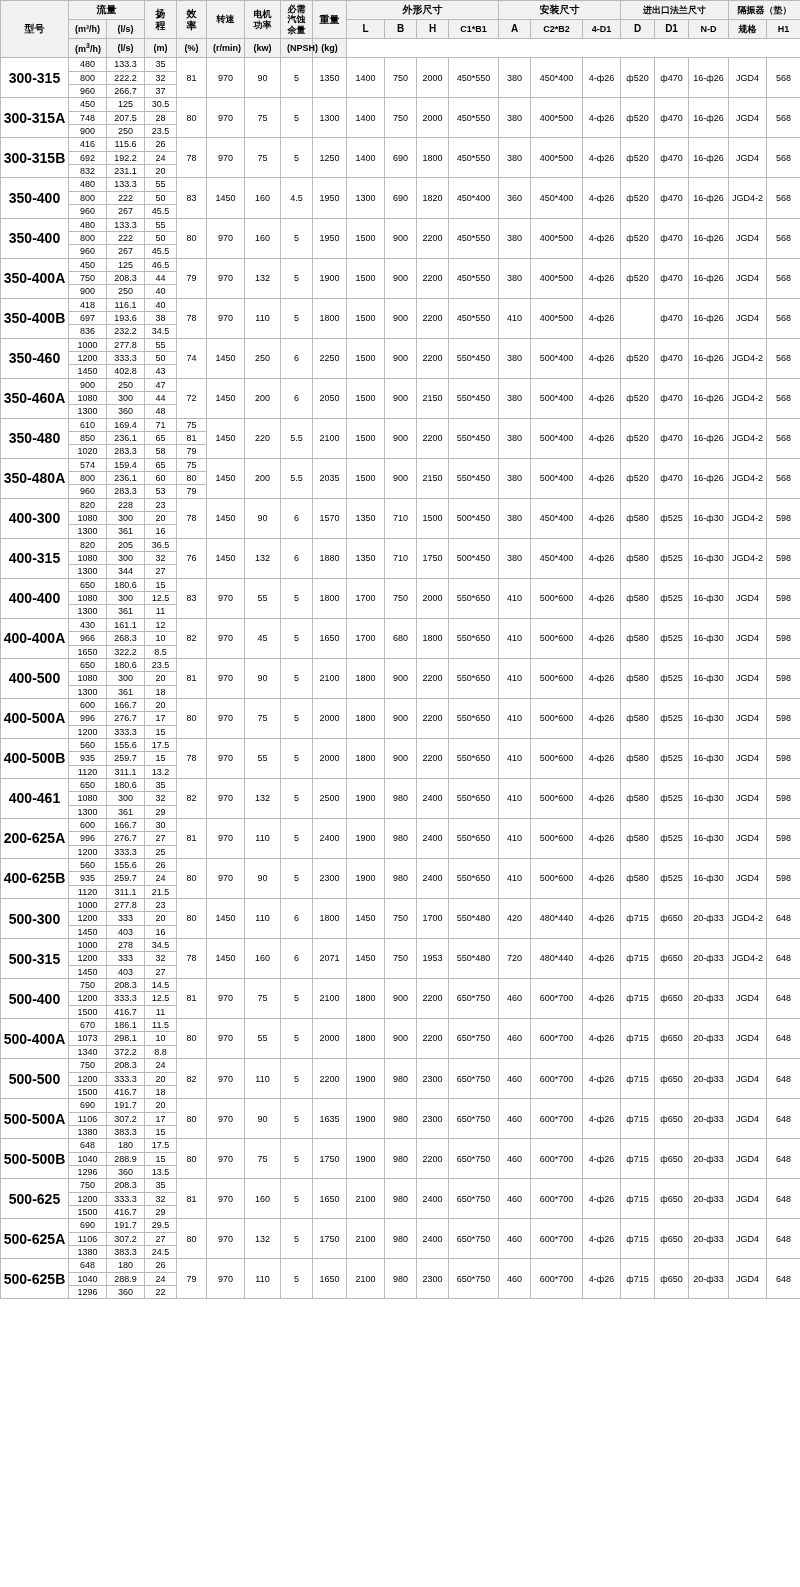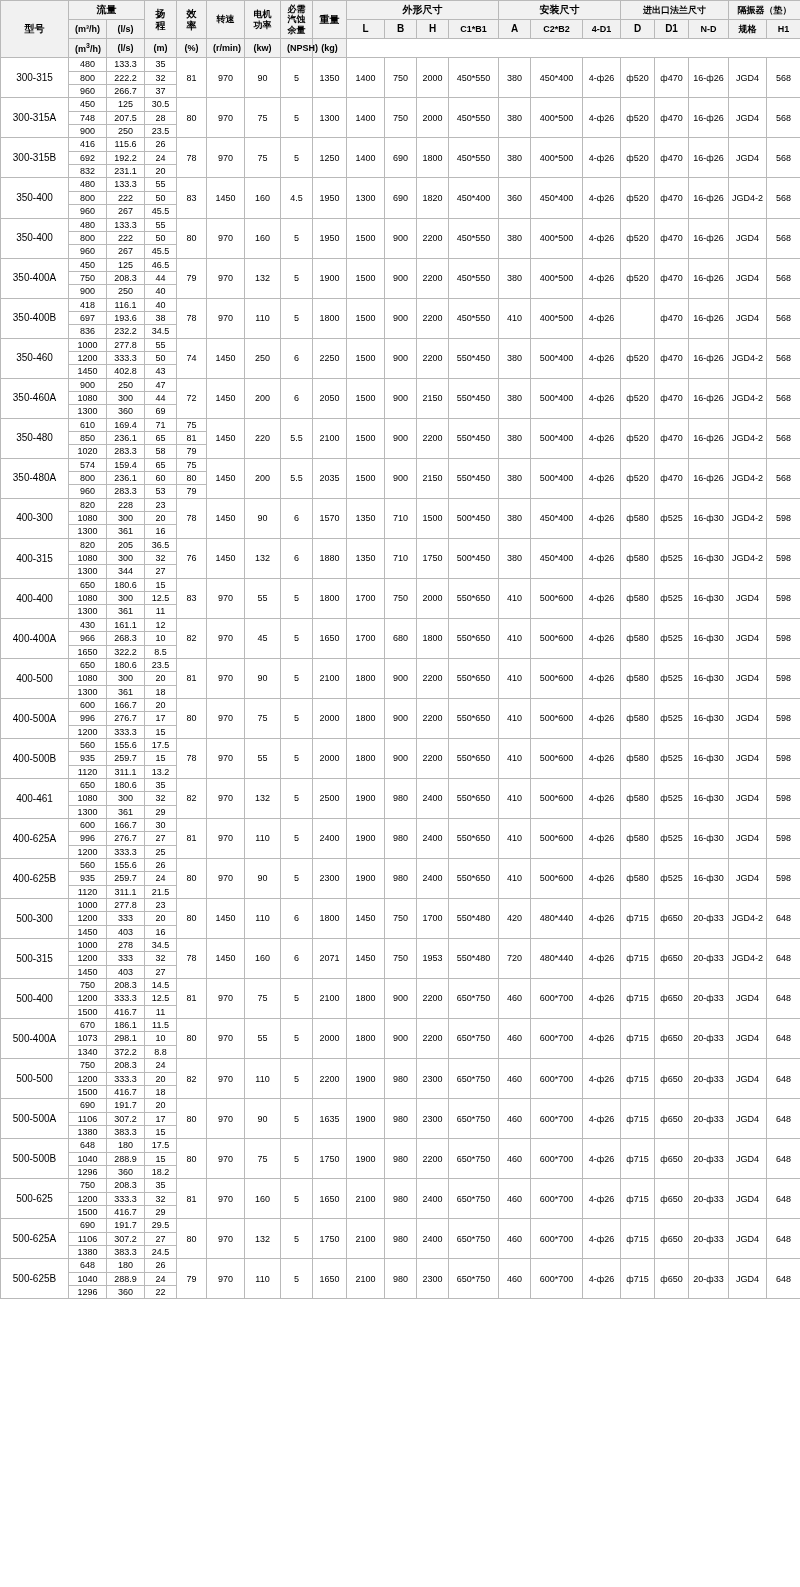--- a/index.html
+++ b/index.html
@@ -2,21 +2,21 @@
 <html><head>
 <meta charset="utf-8">
 <style>
   html,body{margin:0;padding:0;background:#fff;}
   body{font-family:"Liberation Sans","DejaVu Sans",sans-serif;color:#000;}
   #sheet{width:800px;}
   table{border-collapse:collapse;width:800px;table-layout:fixed;}
   th,td{border:1px solid #b9b9b9;text-align:center;vertical-align:middle;font-size:9px;line-height:1.15;padding:1px 0;}
   thead th{background:#f1f1f1;font-weight:bold;font-size:10px;padding:3px 6px;}
   thead th.small{font-size:9px;}
-  td.model{font-weight:normal;font-size:10px;}
+  td.model{font-weight:bold;font-size:14px;}
   sup{font-size:7px;vertical-align:super;}
 </style>
 </head>
 <body>
 
 <div id="sheet">
   <table>
     <colgroup>
       <col style="width:68px">
         <col style="width:38px">
@@ -371,21 +371,21 @@
           <td rowspan="3">568</td>
         </tr>
         <tr>
           <td>1080</td>
           <td>300</td>
           <td>44</td>
         </tr>
         <tr>
           <td>1300</td>
           <td>360</td>
-          <td>69</td>
+          <td>48</td>
         </tr>
         <tr>
           <td class="model" rowspan="3">350-480</td>
           <td>610</td>
           <td>169.4</td>
           <td>71</td>
           <td>75</td>
           <td rowspan="3">1450</td>
           <td rowspan="3">220</td>
           <td rowspan="3">5.5</td>
@@ -708,21 +708,21 @@
           <td>1080</td>
           <td>300</td>
           <td>32</td>
         </tr>
         <tr>
           <td>1300</td>
           <td>361</td>
           <td>29</td>
         </tr>
         <tr>
-          <td class="model" rowspan="3">400-625A</td>
+          <td class="model" rowspan="3">200-625A</td>
           <td>600</td>
           <td>166.7</td>
           <td>30</td>
           <td rowspan="3">81</td>
           <td rowspan="3">970</td>
           <td rowspan="3">110</td>
           <td rowspan="3">5</td>
           <td rowspan="3">2400</td>
           <td rowspan="3">1900</td>
           <td rowspan="3">980</td>
@@ -1002,21 +1002,21 @@
           <td rowspan="3">648</td>
         </tr>
         <tr>
           <td>1040</td>
           <td>288.9</td>
           <td>15</td>
         </tr>
         <tr>
           <td>1296</td>
           <td>360</td>
-          <td>18.2</td>
+          <td>13.5</td>
         </tr>
         <tr>
           <td class="model" rowspan="3">500-625</td>
           <td>750</td>
           <td>208.3</td>
           <td>35</td>
           <td rowspan="3">81</td>
           <td rowspan="3">970</td>
           <td rowspan="3">160</td>
           <td rowspan="3">5</td>

